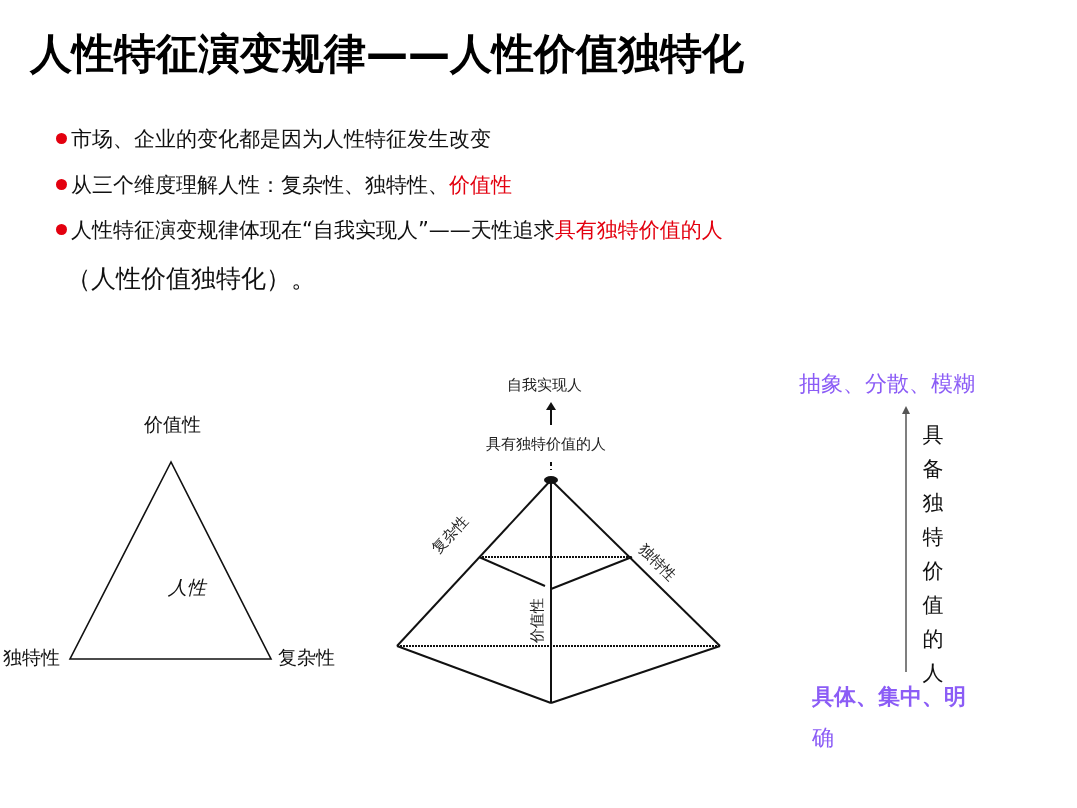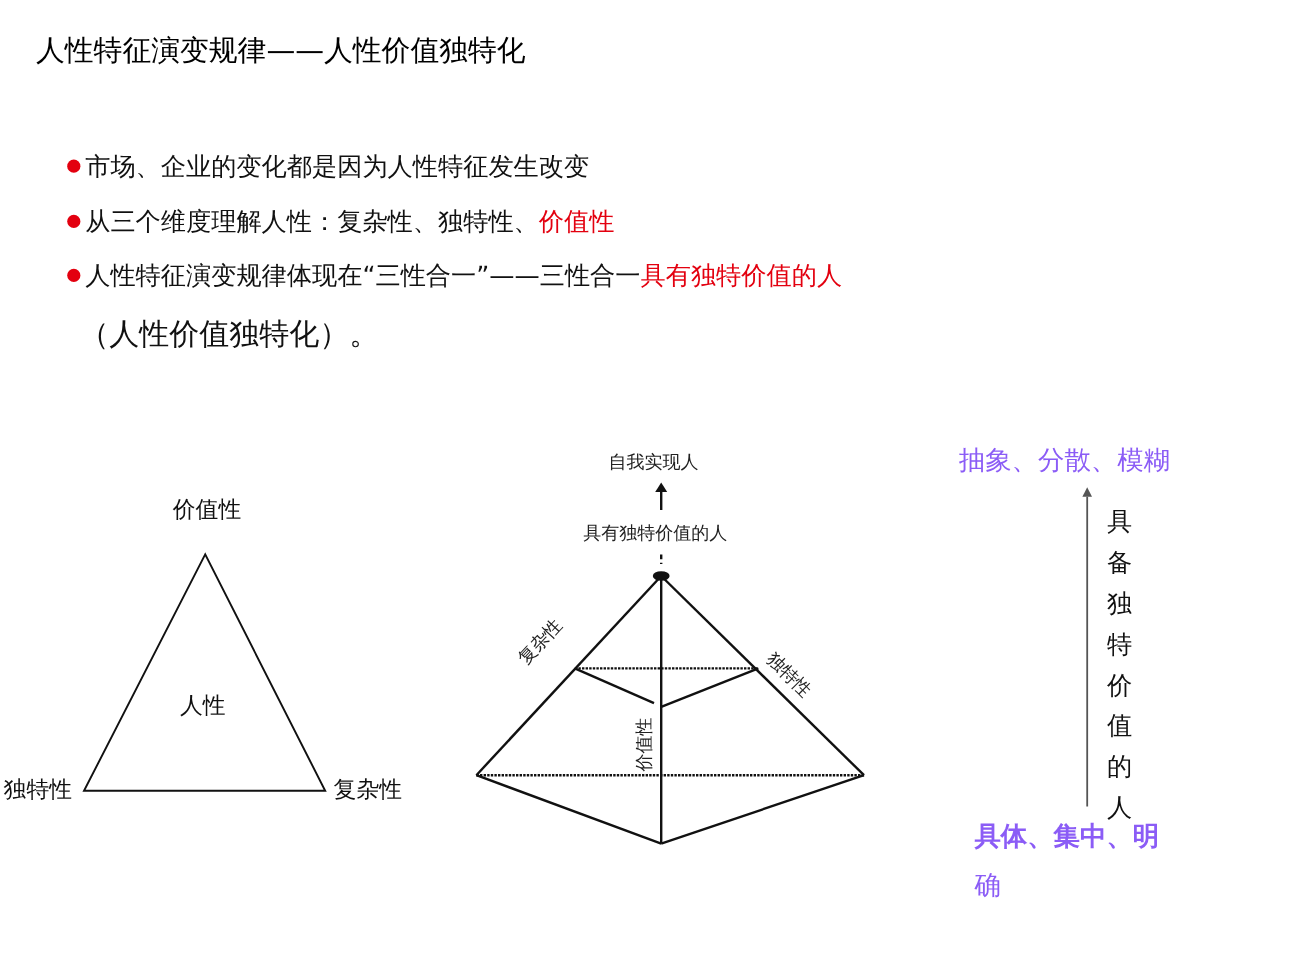--- a/index.html
+++ b/index.html
@@ -1,19 +1,19 @@
 <!DOCTYPE html>
 <html><head>
 <meta charset="utf-8">
 <style>
   html, body { margin:0; padding:0; background:#ffffff; }
   body { width:1077px; height:808px; position:relative; overflow:hidden;
          font-family:"DejaVu Sans","Liberation Sans",sans-serif; color:#111; }
   .abs { position:absolute; white-space:nowrap; }
-  .title { left:30px; top:26px; font-size:24px; font-weight:normal; letter-spacing:0px; color:#000; }
+  .title { left:30px; top:26px; font-size:42px; font-weight:bold; letter-spacing:0px; color:#000; }
   .bullet-line { left:56px; font-size:21px; color:#111; }
   .dot { display:inline-block; width:11px; height:11px; border-radius:50%; background:#e3000f;
          vertical-align:middle; margin-right:4px; position:relative; top:-2px; }
   .red { color:#e3000f; }
   .cont { left:66px; font-size:25px; color:#111;font-family:Liberation Serif, serif; }
   svg.diagram { position:absolute; left:0; top:0; }
   .lbl { font-size:19px; color:#111; }
   .lbl-sm { font-size:15px; color:#222; }
   .lbl-md { font-size:22px; color:#8b5cf6; }
   .vert { left:921px; top:418px; font-size:21px; line-height:34px; width:24px; text-align:center; white-space:normal; color:#111; }
@@ -23,21 +23,21 @@
 
 <div class="abs title">人性特征演变规律——人性价值独特化</div>
 
 <div class="abs bullet-line" style="top:125px;">
   <span class="dot"></span><span>市场、企业的变化都是因为人性特征发生改变</span>
 </div>
 <div class="abs bullet-line" style="top:171px;text-align:right;">
   <span class="dot"></span><span>从三个维度理解人性：复杂性、独特性、</span><span class="red">价值性</span>
 </div>
 <div class="abs bullet-line" style="top:216px;">
-  <span class="dot"></span><span>人性特征演变规律体现在“三性合一”——三性合一</span><span class="red">具有独特价值的人</span>
+  <span class="dot"></span><span>人性特征演变规律体现在“自我实现人”——天性追求</span><span class="red">具有独特价值的人</span>
 </div>
 <div class="abs cont" style="top:262px;">（人性价值独特化）。</div>
 
 <svg class="diagram" width="1077" height="808">
 
   <polygon points="171,462 70,659 271,659" fill="none" stroke="#111" stroke-width="1.6"></polygon>
 
   <g stroke="#111" stroke-width="2" fill="none">
     <line x1="551" y1="480" x2="397" y2="646"></line>
     <line x1="551" y1="480" x2="720" y2="646"></line>
@@ -52,21 +52,21 @@
   <ellipse cx="551" cy="480" rx="7" ry="4" fill="#111"></ellipse>
   <line x1="551" y1="425" x2="551" y2="408" stroke="#111" stroke-width="2"></line>
   <polygon points="546,410 556,410 551,402" fill="#111"></polygon>
   <line x1="551" y1="462" x2="551" y2="470" stroke="#111" stroke-width="2" stroke-dasharray="4,3"></line>
 
   <line x1="906" y1="672" x2="906" y2="414" stroke="#555" stroke-width="1.5"></line>
   <polygon points="902,414 910,414 906,406" fill="#555"></polygon>
 </svg>
 
 <div class="abs lbl" style="left:144px; top:412px;">价值性</div>
-<div class="abs lbl" style="left:150px; top:575px;">人性</div>
+<div class="abs lbl" style="left:168px; top:575px;font-style:italic;">人性</div>
 <div class="abs lbl" style="left:3px; top:645px;">独特性</div>
 <div class="abs lbl" style="left:278px; top:645px;">复杂性</div>
 
 <div class="abs lbl-sm" style="left:507px; top:376px;">自我实现人</div>
 <div class="abs lbl-sm" style="left:486px; top:435px;">具有独特价值的人</div>
 <div class="abs lbl-sm" style="left:428px; top:545px; transform:rotate(-47deg); transform-origin:left top;">复杂性</div>
 <div class="abs lbl-sm" style="left:648px; top:540px; transform:rotate(45deg); transform-origin:left top;">独特性</div>
 <div class="abs lbl-sm" style="left:528px; top:643px; transform:rotate(-90deg); transform-origin:left top;">价值性</div>
 
 <div class="abs lbl-md" style="left:799px; top:369px;">抽象、分散、模糊</div>

